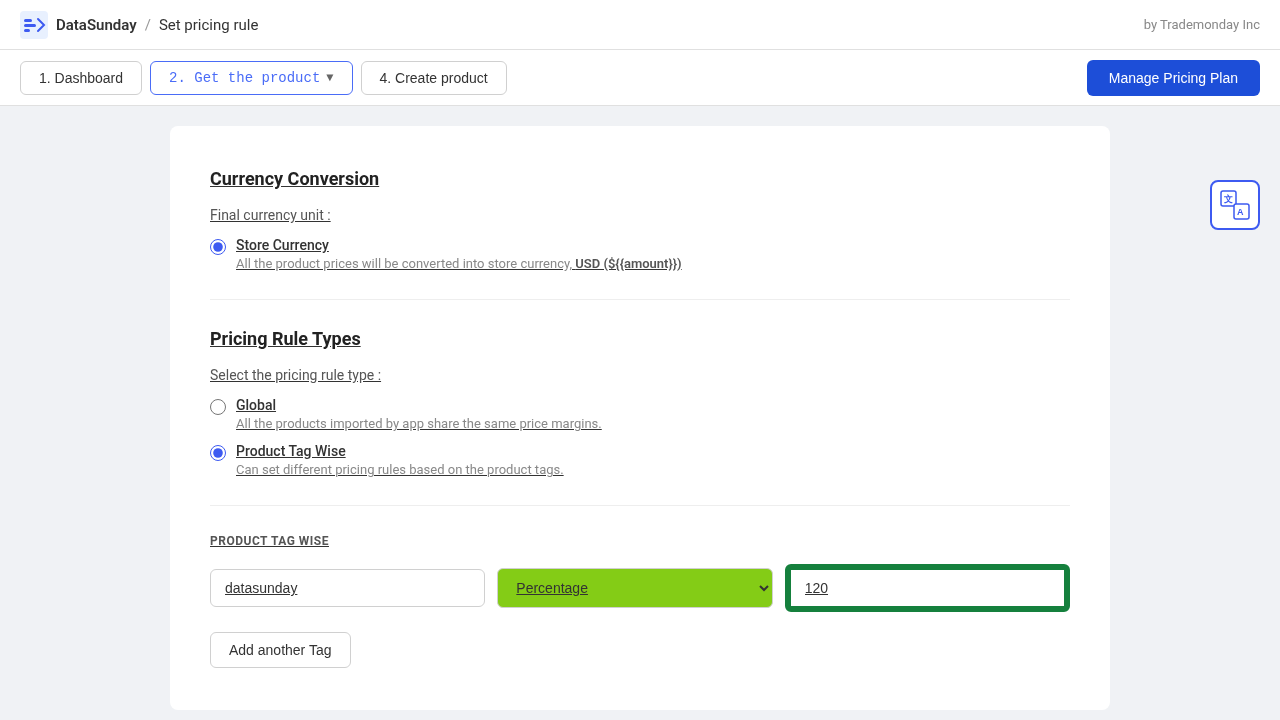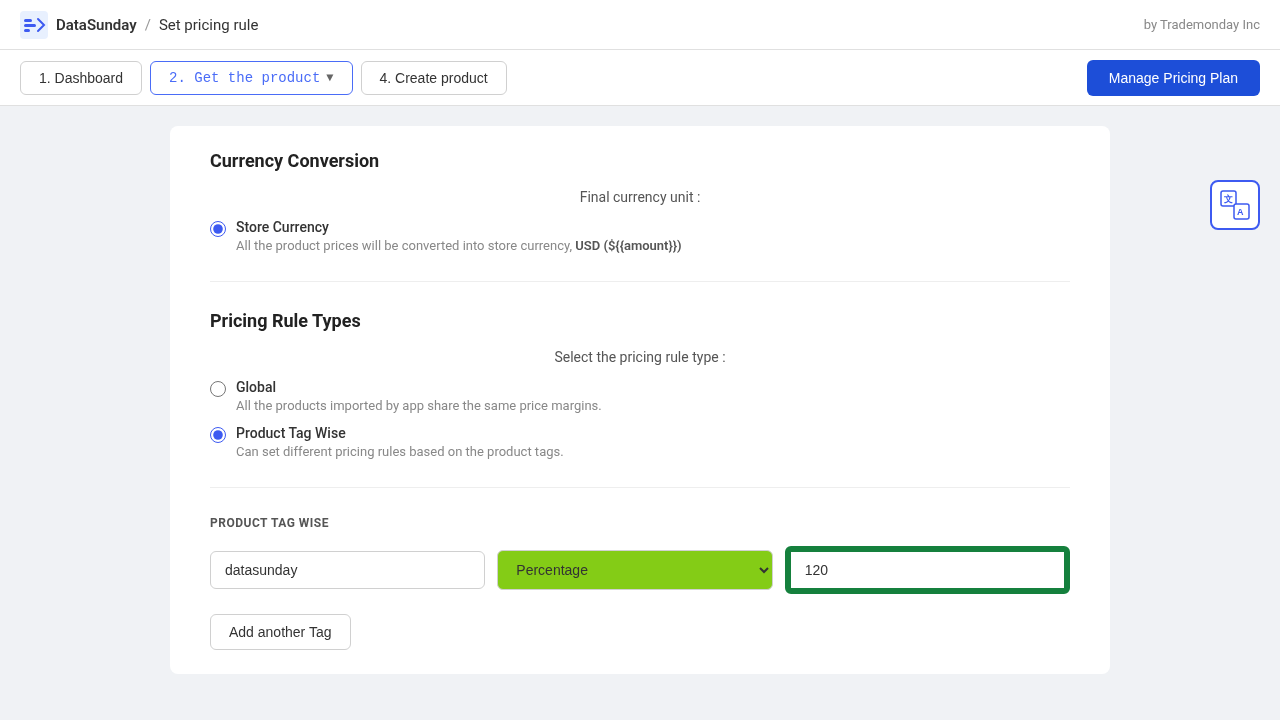--- a/index.html
+++ b/index.html
@@ -94,24 +94,25 @@
       cursor: pointer;
     }
 
     
     .main-content {
       padding: 20px;
     }
     .content-card {
       background: #fff;
       border-radius: 8px;
-      padding: 24px 40px;
+      padding: 42px 40px;
       max-width: 940px;
       margin: 0 auto;
       position: relative;
+      text-decoration: underline;
     }
 
     
     .translate-icon {
       position: fixed;
       right: 20px;
       top: 180px;
       width: 50px;
       height: 50px;
       border: 2px solid #3d5af1;
@@ -127,21 +128,20 @@
     .section-title {
       font-size: 18px;
       font-weight: 700;
       color: #222;
       margin-bottom: 18px;
     }
     .field-label {
       font-size: 14px;
       color: #555;
       margin-bottom: 14px;
-      text-align: center;
     }
     .radio-group {
       display: flex;
       flex-direction: column;
       gap: 12px;
     }
     .radio-item {
       display: flex;
       align-items: flex-start;
       gap: 10px;

